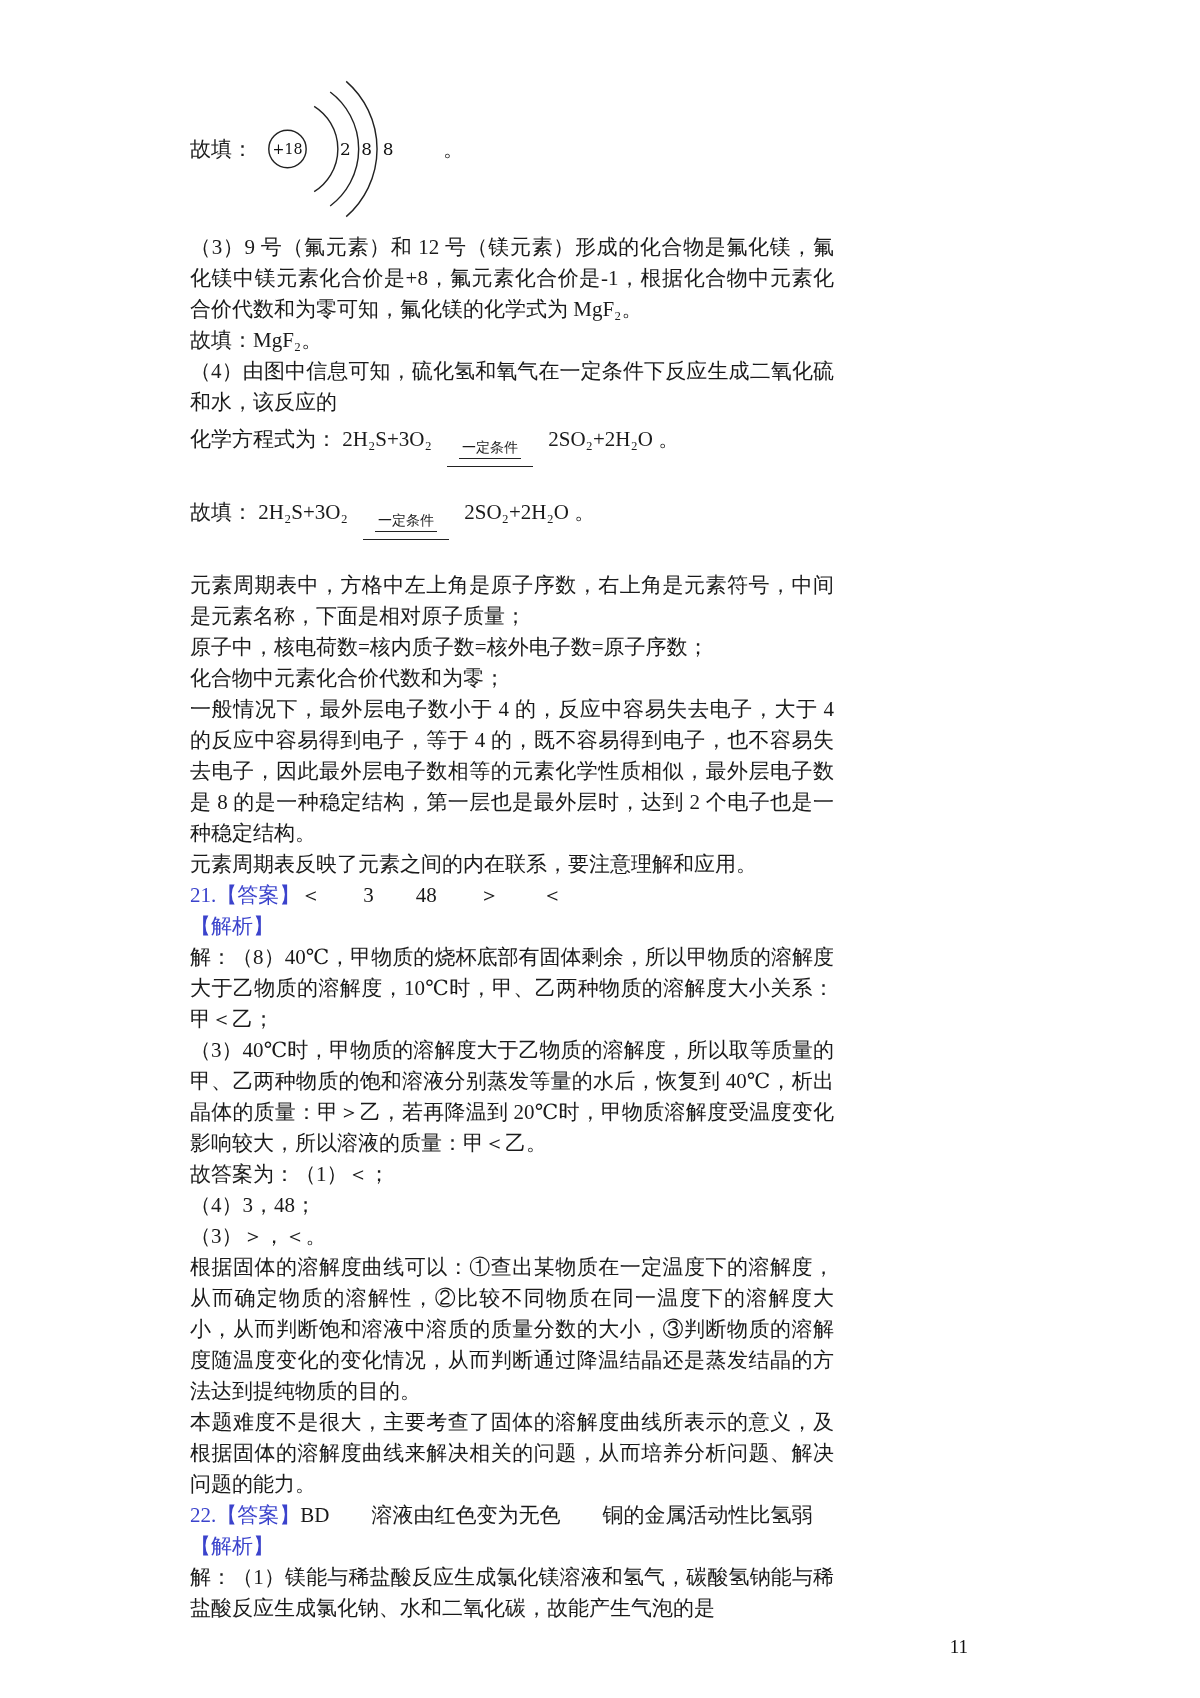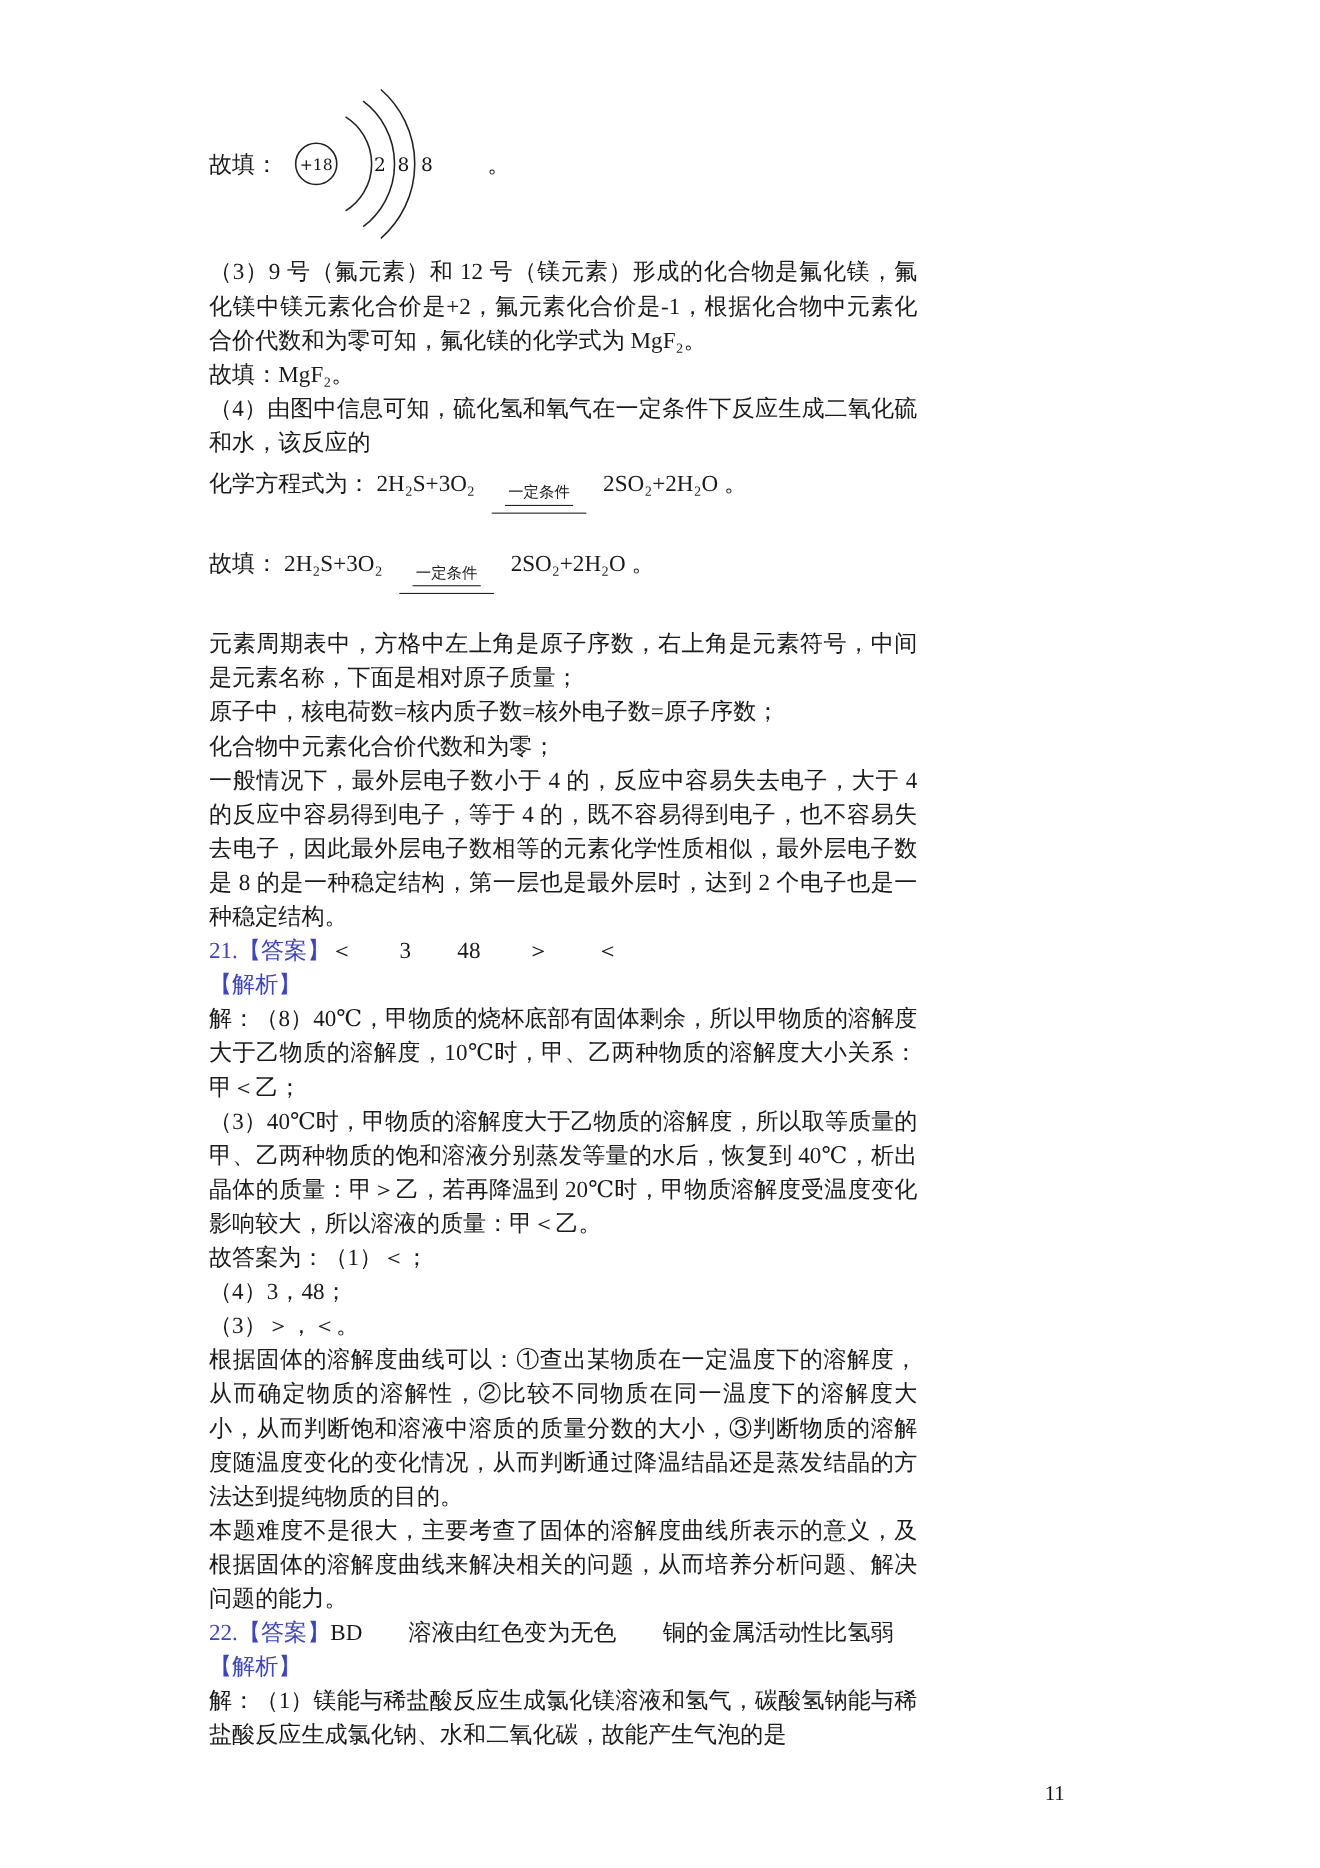--- a/index.html
+++ b/index.html
@@ -52,21 +52,21 @@
   .cond-text{
     display:inline-block;
     font-size:14px;
     line-height:16px;
     padding:0 3px 2px 3px;
     border-bottom:1.4px solid #222;
   }
   .footer{
     position:absolute;
     right:128px;
-    bottom:52px;
+    bottom:36px;
     font-size:19px;
     color:#111;
   }
 </style>
 </head>
 <body>
 
 <div class="page">
 
   <div class="bohr-row">
@@ -77,21 +77,21 @@
       <path class="shell" d="M 62 34 A 56.6 56.6 0 0 1 62 130"></path>
       <path class="shell" d="M 80 18 A 80 80 0 0 1 80 146"></path>
       <path class="shell" d="M 98 6 A 100.7 100.7 0 0 1 98 158"></path>
       <text class="sh" x="97" y="89">2</text>
       <text class="sh" x="121" y="89">8</text>
       <text class="sh" x="145" y="89">8</text>
     </svg>
     <span>。</span>
   </div>
 
-  <p>（3）9 号（氟元素）和 12 号（镁元素）形成的化合物是氟化镁，氟化镁中镁元素化合价是+2，氟元素化合价是-1，根据化合物中元素化合价代数和为零可知，氟化镁的化学式为 MgF₂。</p>
+  <p>（3）9 号（氟元素）和 12 号（镁元素）形成的化合物是氟化镁，氟化镁中镁元素化合价是+8，氟元素化合价是-1，根据化合物中元素化合价代数和为零可知，氟化镁的化学式为 MgF₂。</p>
   <p>故填：MgF₂。</p>
   <p>（4）由图中信息可知，硫化氢和氧气在一定条件下反应生成二氧化硫和水，该反应的</p>
 
   <div class="eq eq1">
     <span>化学方程式为：</span>
     <span>2H₂S+3O₂</span>
     <span class="cond">
       <span class="cond-text">一定条件</span>
     </span>
     <span>2SO₂+2H₂O</span>
@@ -105,20 +105,21 @@
       <span class="cond-text">一定条件</span>
     </span>
     <span>2SO₂+2H₂O</span>
     <span>。</span>
   </div>
 
   <p>元素周期表中，方格中左上角是原子序数，右上角是元素符号，中间是元素名称，下面是相对原子质量；</p>
   <p>原子中，核电荷数=核内质子数=核外电子数=原子序数；</p>
   <p>化合物中元素化合价代数和为零；</p>
   <p>一般情况下，最外层电子数小于 4 的，反应中容易失去电子，大于 4 的反应中容易得到电子，等于 4 的，既不容易得到电子，也不容易失去电子，因此最外层电子数相等的元素化学性质相似，最外层电子数是 8 的是一种稳定结构，第一层也是最外层时，达到 2 个电子也是一种稳定结构。</p>
+  <p>元素周期表反映了元素之间的内在联系，要注意理解和应用。</p>
 
   <p>
     <span class="blue">21.</span><span class="blue">【答案】</span><span>＜　　3　　48　　＞　　＜</span>
   </p>
   <p class="blue">【解析】</p>
 
   <p>解：（8）40℃，甲物质的烧杯底部有固体剩余，所以甲物质的溶解度大于乙物质的溶解度，10℃时，甲、乙两种物质的溶解度大小关系：甲＜乙；</p>
   <p>（3）40℃时，甲物质的溶解度大于乙物质的溶解度，所以取等质量的甲、乙两种物质的饱和溶液分别蒸发等量的水后，恢复到 40℃，析出晶体的质量：甲＞乙，若再降温到 20℃时，甲物质溶解度受温度变化影响较大，所以溶液的质量：甲＜乙。</p>
   <p>故答案为：（1）＜；</p>
   <p>（4）3，48；</p>

